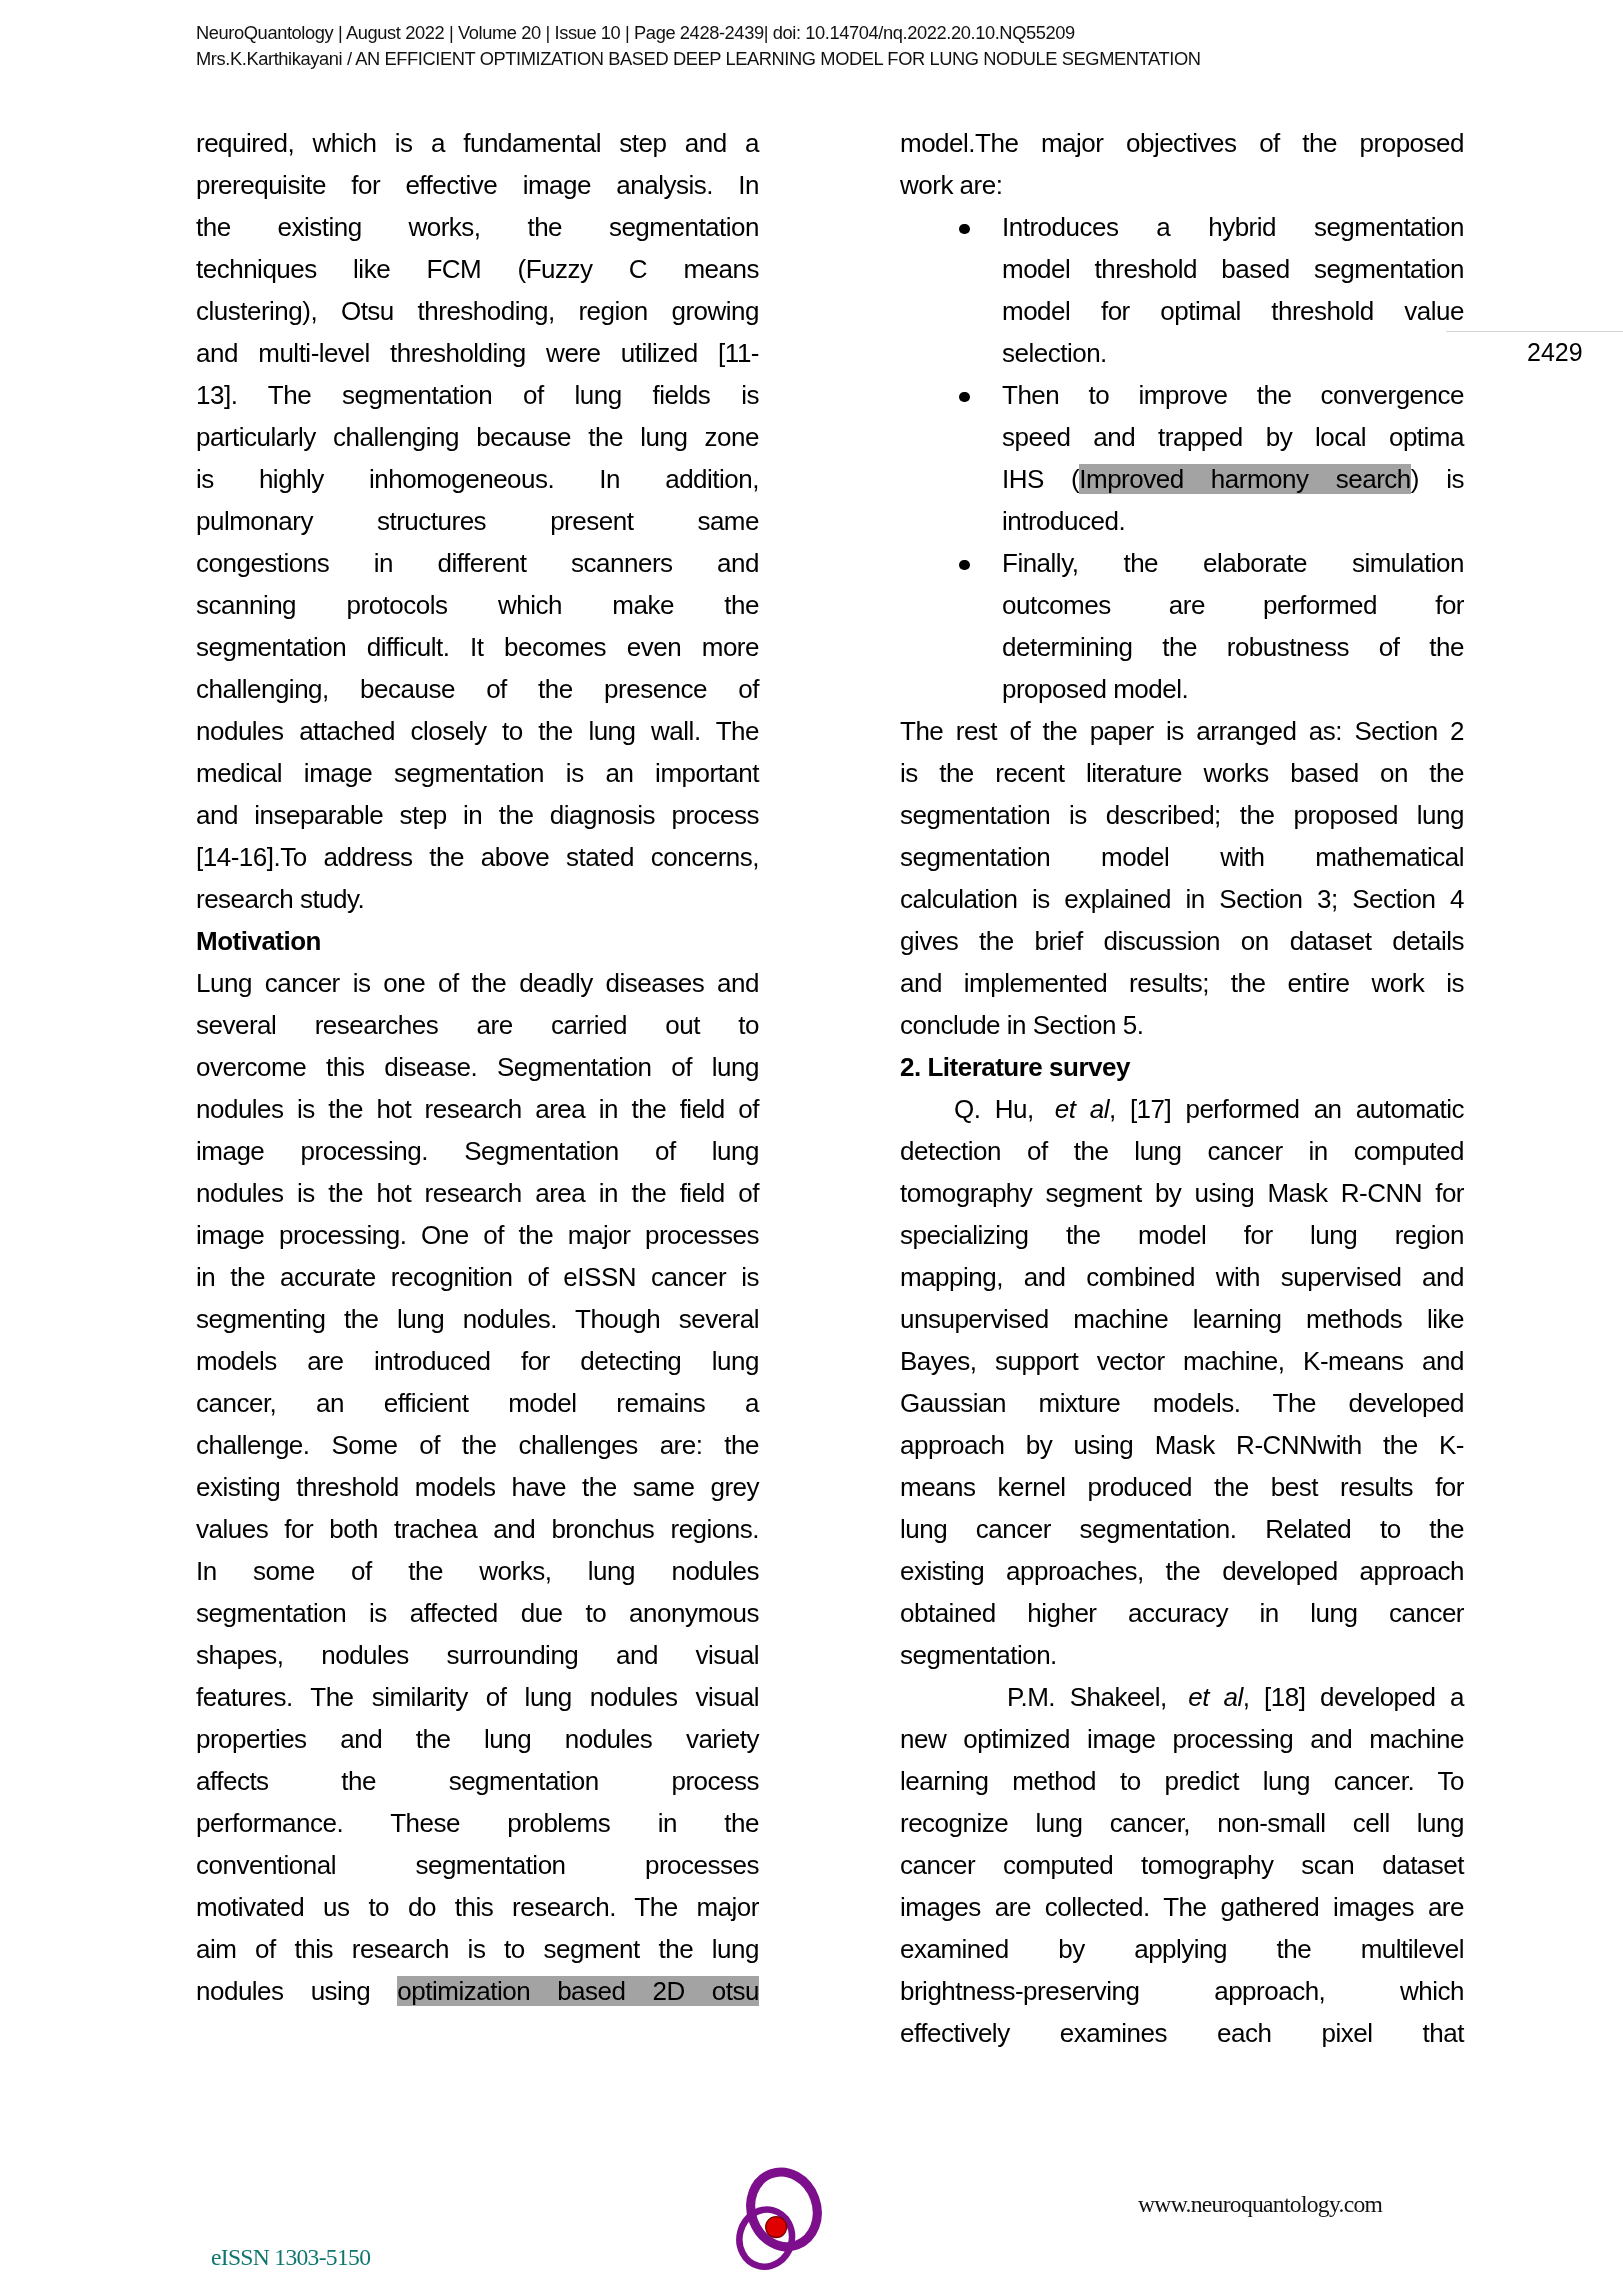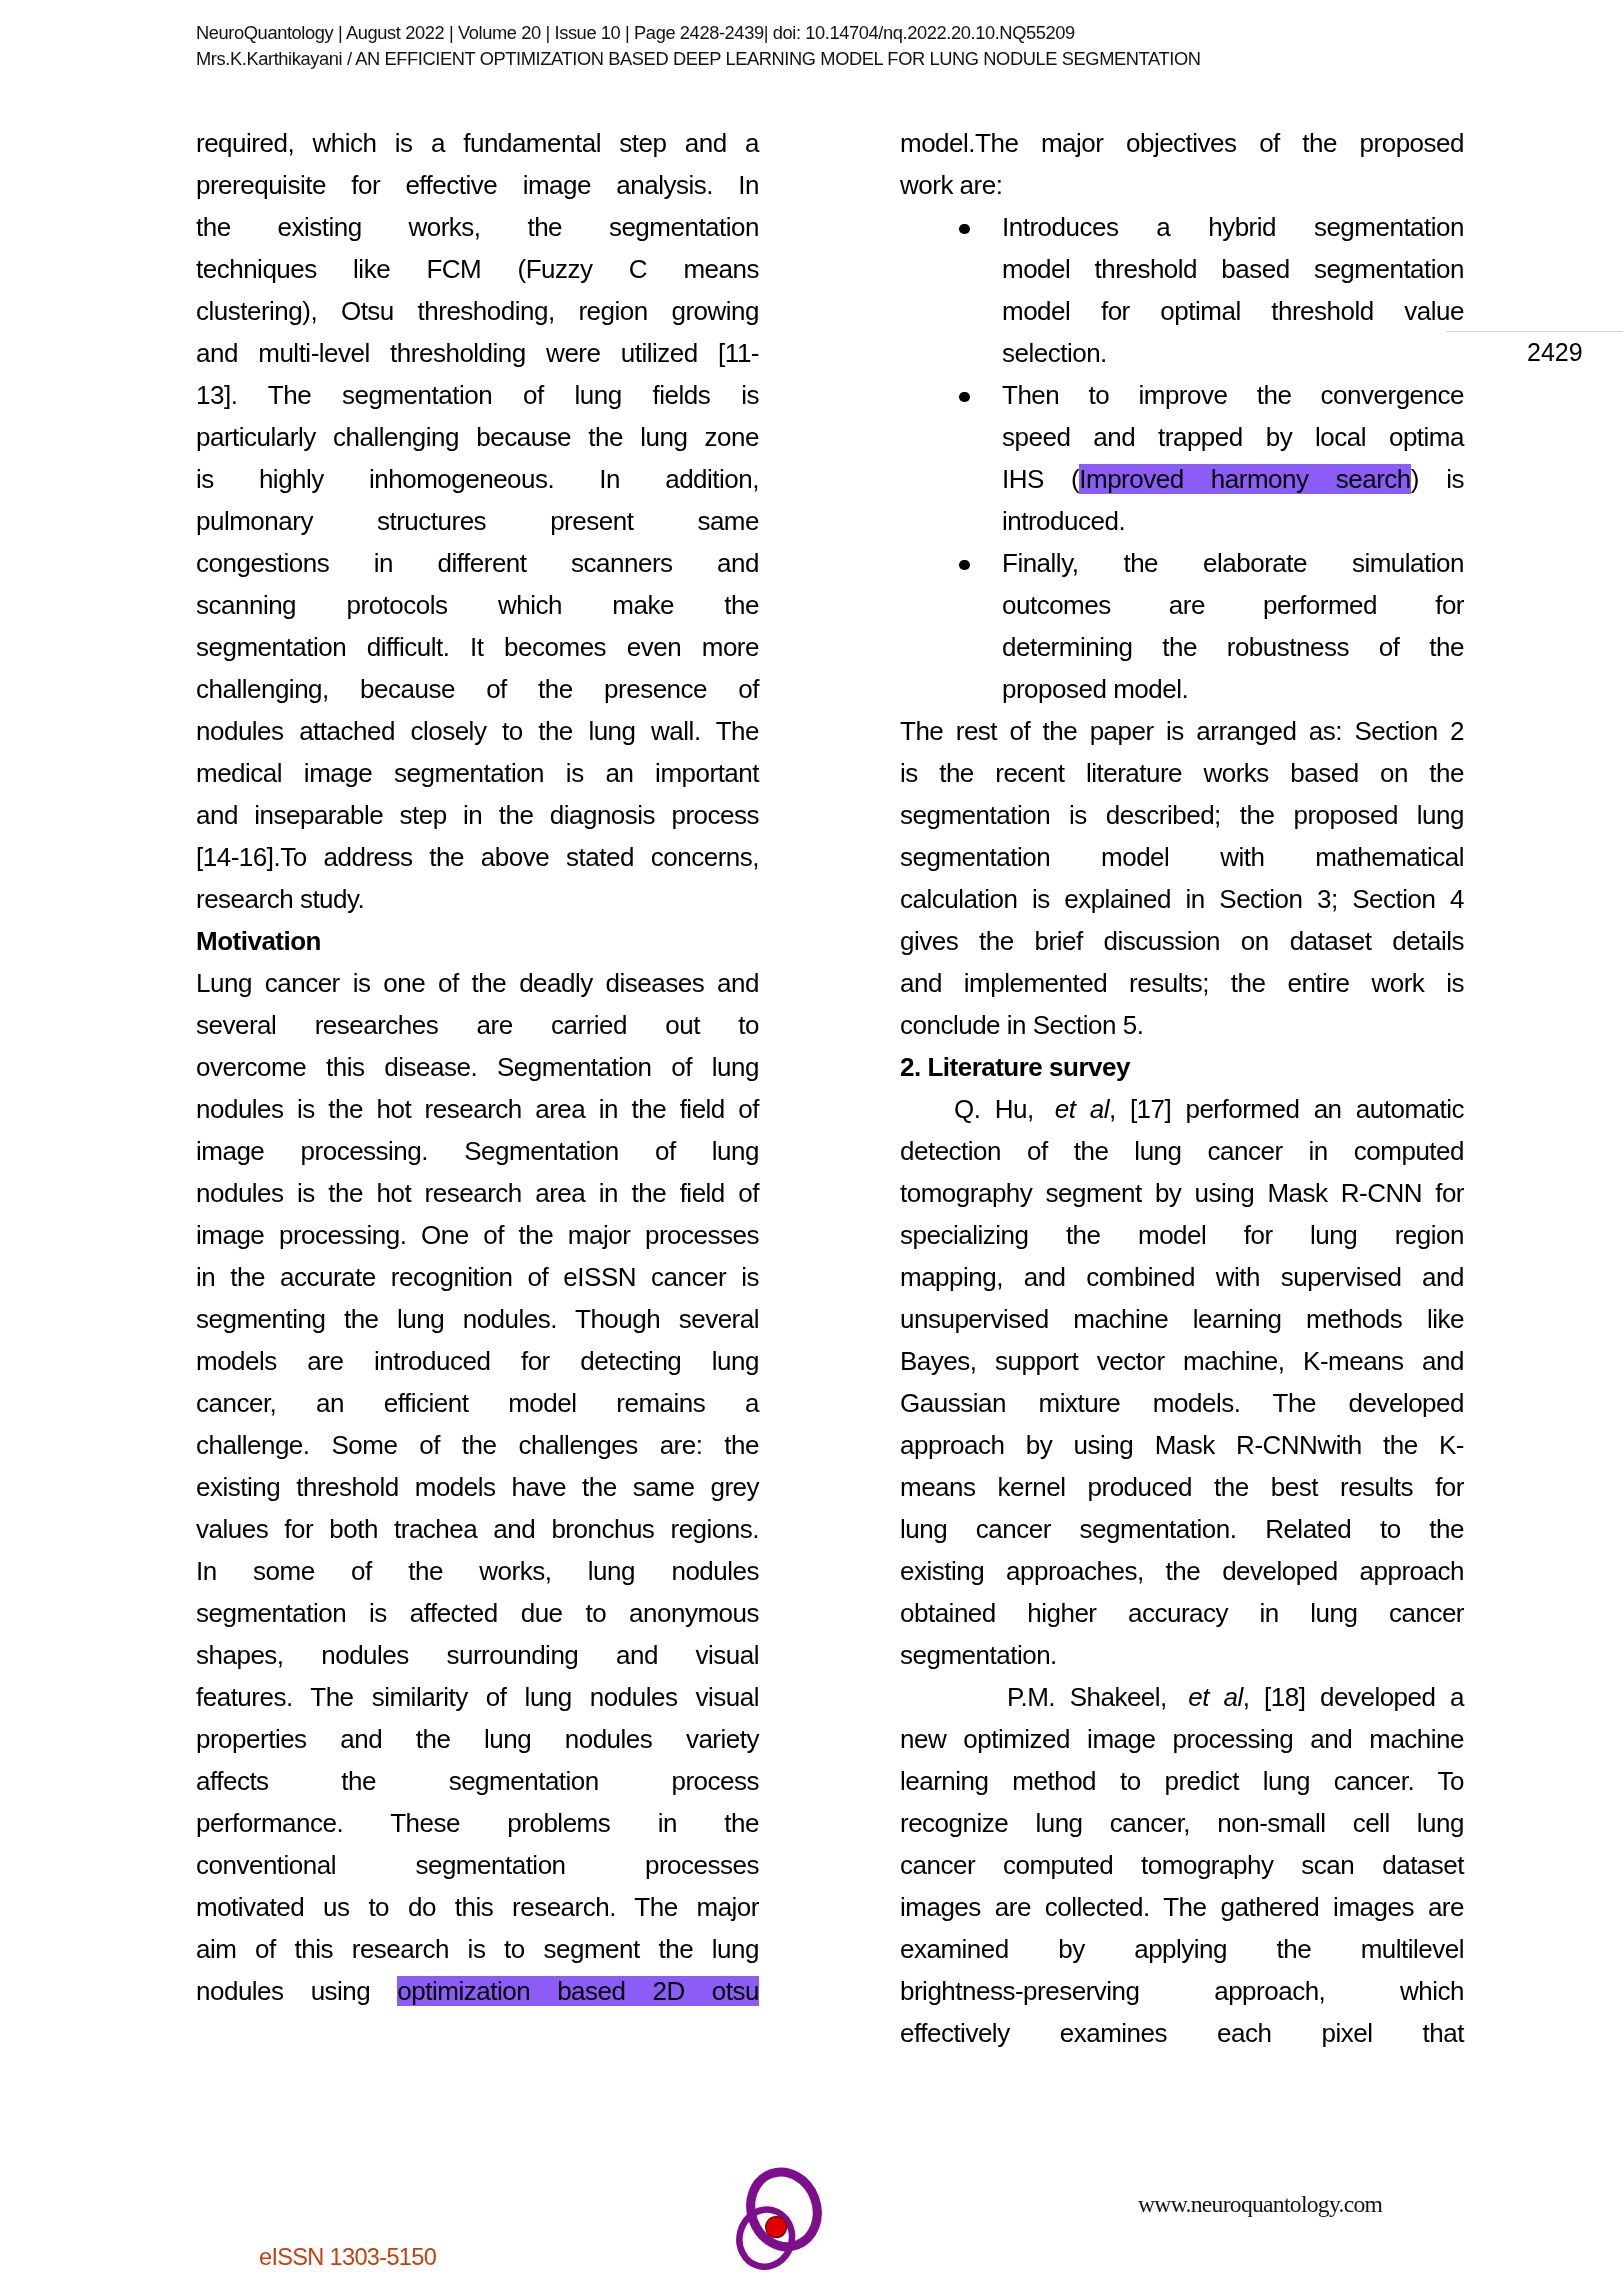--- a/index.html
+++ b/index.html
@@ -27,40 +27,40 @@
   }
   .line.last { text-align-last: left; }
   .line.heading { font-weight: bold; text-align-last: left; }
   .bullet-line { position: relative; padding-left: 102px; }
   .bullet-dot {
     position: absolute; left: 59px; top: 17.7px;
     width: 10.5px; height: 10.5px; border-radius: 50%; background: #000;
   }
   .indent-q { padding-left: 54px; }
   .indent-p { padding-left: 107px; }
-  .hl { background: #8b5cf6; }
+  .hl { background: #a3a3a3; }
   em { font-style: italic; margin-left: 7px; }
   .page-marker {
     position: absolute; left: 1446px; top: 331px; width: 177px;
     border-top: 1.3px solid #d4d4d4;
   }
   .page-number {
     position: absolute; left: 1527px; top: 334px;
     font-size: 25px; line-height: 37px; color: #000;
     font-family: "Liberation Sans", sans-serif;
   }
   .footer-url {
     position: absolute; left: 1138px; top: 2191px;
     font-family: "Liberation Serif", "DejaVu Serif", serif;
     font-size: 23.6px; color: #111; letter-spacing: -0.7px;
   }
   .footer-issn {
     position: absolute; left: 211px; top: 2244px;
-    font-family: Liberation Sans, sans-serif;
-    font-size: 23.6px; color: #c2410c; letter-spacing: -0.7px; margin-left: 48px;
+    font-family: Liberation Serif, serif;
+    font-size: 23.6px; color: #0f766e; letter-spacing: -0.7px;
   }
   .logo { position: absolute; left: 720px; top: 2165px; width: 111px; height: 111px; }
 </style>
 </head>
 <body>
 
 <div class="running-header">
   <div>NeuroQuantology | August 2022 | Volume 20 | Issue 10 | Page 2428-2439| doi: 10.14704/nq.2022.20.10.NQ55209</div>
   <div>Mrs.K.Karthikayani / AN EFFICIENT OPTIMIZATION BASED DEEP LEARNING MODEL FOR LUNG NODULE SEGMENTATION</div>
 </div>

